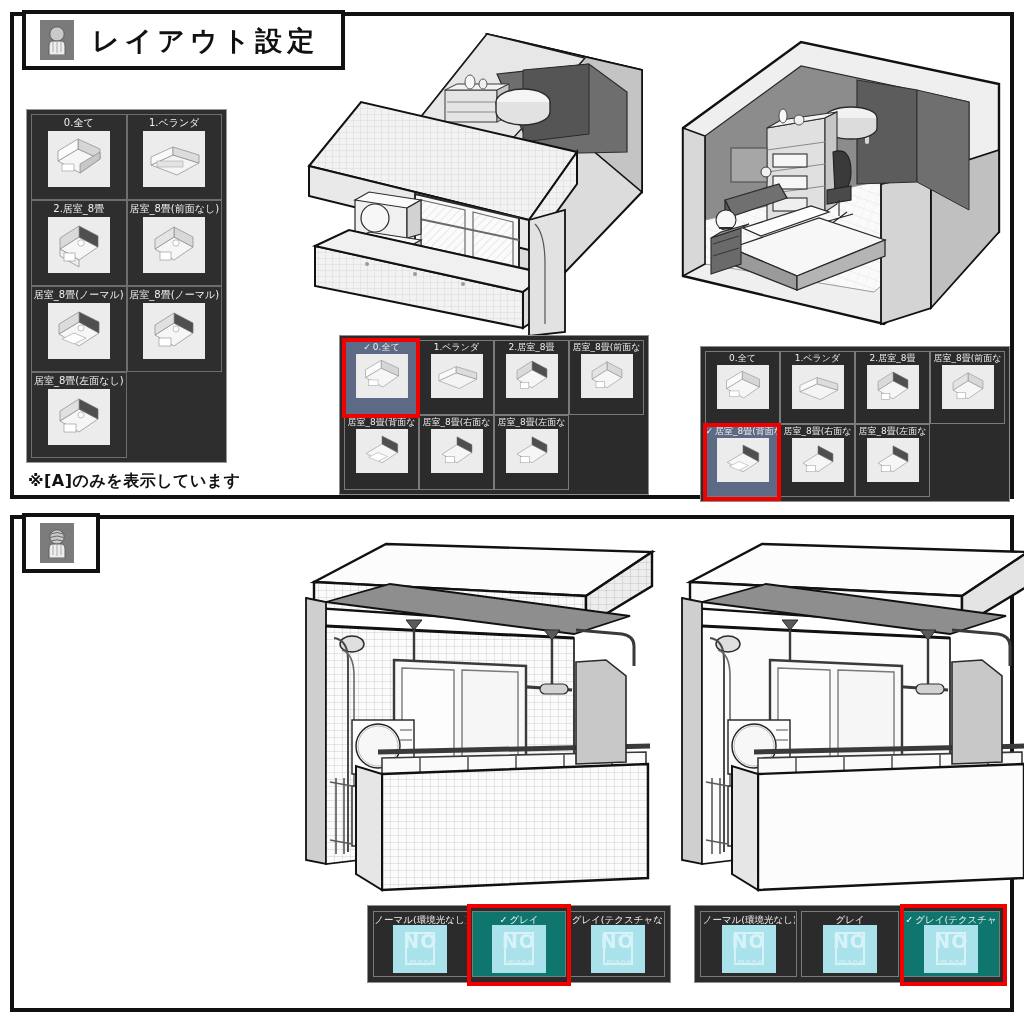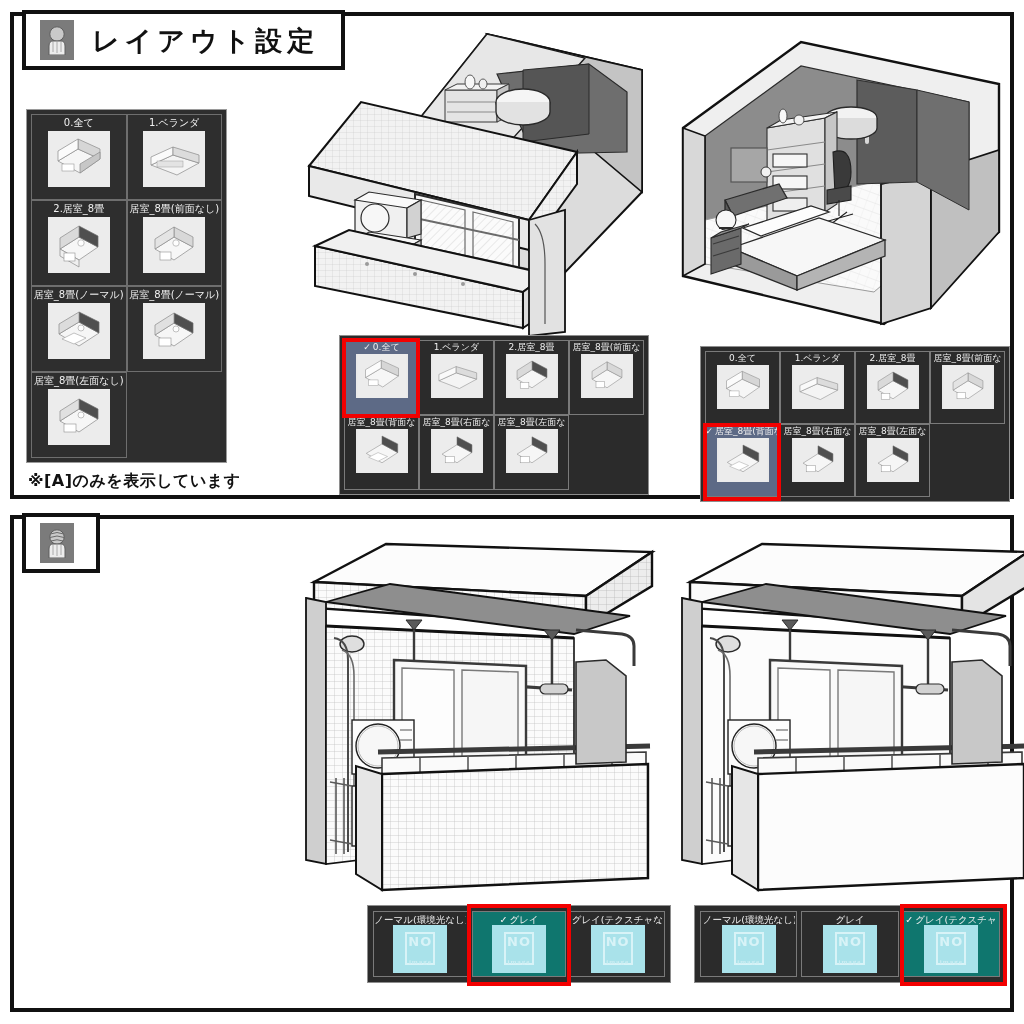--- a/index.html
+++ b/index.html
@@ -27,21 +27,21 @@
   .lcell .cap{color:#f2f2f2;font-size:10px;line-height:12px;white-space:nowrap;overflow:hidden;max-width:96px;
               text-align:center;font-family:"DejaVu Sans",sans-serif;}
   .lcell .thumb{width:62px;height:56px;background:#e9e9e9;margin-top:2px;position:relative;overflow:hidden;}
 
   
   .note{position:absolute;font-size:16px;color:#111;font-weight:600;letter-spacing:.5px;white-space:nowrap;}
   #layout-note{left:14px;top:455px;}
   .noimg{width:70px;height:72px;background:#a9e2ea;display:flex;flex-direction:column;align-items:center;justify-content:center;margin-top:1px;}
   .noimg .nbox{width:38px;height:42px;border:3px solid #d8f3f7;display:flex;align-items:flex-start;justify-content:center;box-sizing:border-box;}
   .noimg .nbox span{color:#d8f3f7;font-size:17px;font-weight:700;line-height:20px;letter-spacing:1px;}
-  .noimg .nsub{color:#cdeef3;font-size:9px;font-weight:700;letter-spacing:1px;margin-top:-9px;font-family:Liberation Serif, serif;}
+  .noimg .nsub{color:#cdeef3;font-size:9px;font-weight:700;letter-spacing:1px;margin-top:-9px;}
 
   
   .render{position:absolute;}
   .render svg{display:block;}
 
   
   .strip{position:absolute;background:#2b2b2b;border:1px solid #8e8e8e;box-sizing:border-box;padding:4px;}
   .sgrid{display:grid;grid-template-columns:repeat(4,1fr);gap:0;width:100%;height:100%;}
   .scell{border:1px solid #7a7a7a;box-sizing:border-box;display:flex;flex-direction:column;align-items:center;
          padding:1px 0 2px;overflow:hidden;background:#2b2b2b;position:relative;}
@@ -55,21 +55,21 @@
   
   .mstrip{position:absolute;background:#2b2b2b;border:1px solid #8e8e8e;box-sizing:border-box;padding:5px;
           display:flex;gap:4px;}
   .mscell{flex:1;border:1px solid #7a7a7a;box-sizing:border-box;display:flex;flex-direction:column;align-items:center;
           padding:2px 0 3px;overflow:hidden;background:#2b2b2b;}
   .mscell.sel{background:#0f766e;}
   .mscell .cap{color:#efefef;font-size:9.5px;line-height:12px;white-space:nowrap;overflow:hidden;max-width:92px;text-align:center;}
   .mscell .cap .ck{font-weight:700;margin-right:2px;}
   .mscell .noimg{width:54px;height:56px;}
   .mscell .noimg .nbox{width:30px;height:33px;border-width:2px;}
-  .mscell .noimg .nbox span{font-size:13px;line-height:15px;}
+  .mscell .noimg .nbox span{font-size:19px;line-height:15px;}
   .mscell .noimg .nsub{font-size:7px;margin-top:-7px;}
 </style>
 </head>
 <body>
 
 <div class="page">
 
   <div class="section" id="section-layout">
 
     <div class="sec-head">

